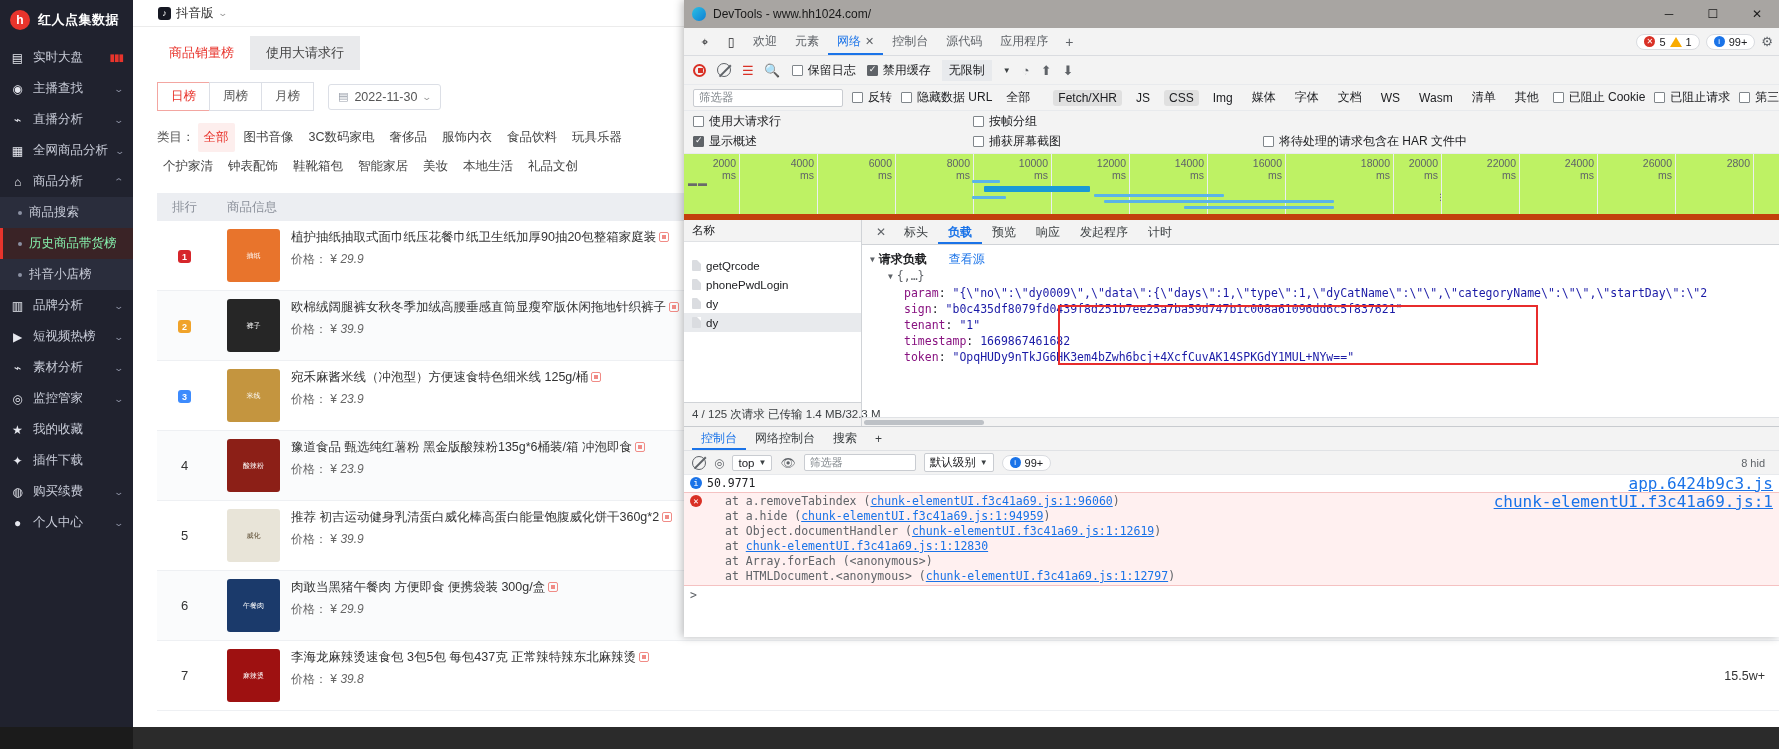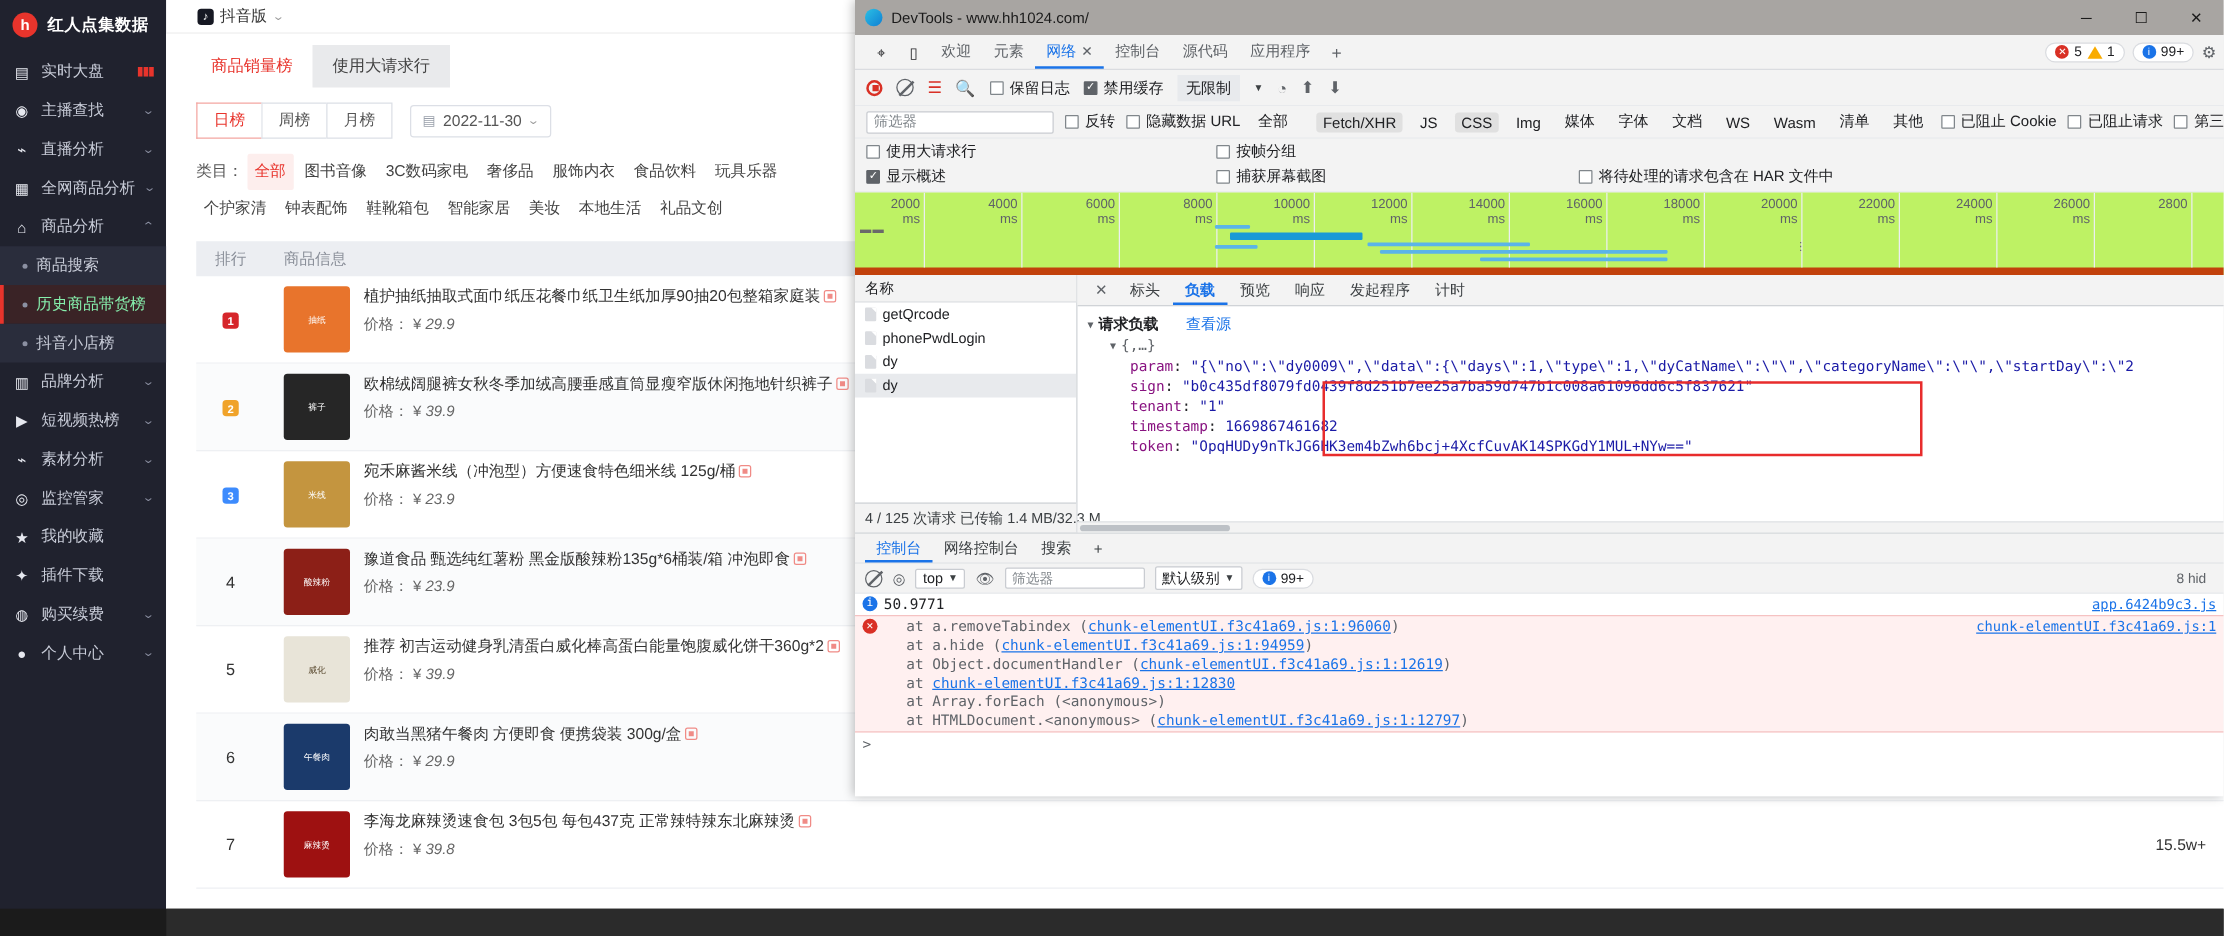--- a/index.html
+++ b/index.html
@@ -165,21 +165,21 @@
   .overview { height:66px; background:#bef264; border-bottom:6px solid #c2410c; position:relative; overflow:hidden; }
   .ov-tick { position:absolute; top:0; height:66px; border-left:1px solid #eceef0; }
   .ov-tick span { position:absolute; left:-44px; top:3px; width:40px; text-align:right;
     font-size:10.5px; color:#5f6368; }
   .ov-bar { position:absolute; height:3px; background:#5ab4e8; border-radius:1px; }
   .ov-bar.dark { background:#1a9ad6; height:6px; }
   .ov-dots { position:absolute; font-size:9px; color:#6a6a6a; letter-spacing:1px; }
 
   
   .net-body { flex:1; display:flex; min-height:0; background:#fff; }
-  .req-list { flex:0 0 178px; border-right:1px solid #d0d3d7; display:flex; flex-direction:column; min-width:0; }
+  .req-list { flex:0 0 178px; border-right:1px solid #d0d3d7; display:flex; flex-direction:column; min-width:0;gap:14px; }
   .req-head { height:22px; border-bottom:1px solid #e0e2e5; display:flex; align-items:center;
     padding-left:8px; font-size:11.5px; color:#202124; background:#f3f3f3; }
   .req-rows { flex:1; overflow:hidden; }
   .req-row { height:19px; display:flex; align-items:center; gap:5px; padding-left:8px;
     font-size:11.5px; color:#202124; cursor:pointer; }
   .req-row.sel { background:#e8eaed; }
   .doc-ico { width:9px;height:11px;background:#dadce0;border-radius:1px;flex:0 0 9px; position:relative; }
   .doc-ico::after{content:"";position:absolute;right:0;top:0;border-left:4px solid transparent;border-top:4px solid #fff;}
   .req-foot { height:24px; border-top:1px solid #d0d3d7; display:flex; align-items:center;
     padding-left:8px; font-size:11.5px; color:#3c4043; background:#f3f3f3; white-space:nowrap; }
@@ -225,21 +225,21 @@
   .con-rows { flex:1; overflow:hidden; font-family:"DejaVu Sans Mono","Liberation Mono",monospace;
     font-size:11.5px; }
   .con-row { display:flex; align-items:flex-start; gap:5px; padding:1px 6px 1px 6px; line-height:15px; }
   .con-row.err { background:#fff0f0; border-top:1px solid #f5c2c2; border-bottom:1px solid #f5c2c2; }
   .ci { width:12px;height:12px;border-radius:50%; flex:0 0 12px; color:#fff; font-size:9px;
     display:flex; align-items:center; justify-content:center; margin-top:1px; }
   .ci.info { background:#1a73e8; }
   .ci.err { background:#d93025; }
   .con-txt { flex:1; color:#202124; white-space:nowrap; overflow:hidden; }
   .con-txt.errtxt { color:#c5221f; }
-  .con-src { color:#1a73e8; text-decoration:underline; font-size:11px; padding-left:8px; white-space:nowrap; }
+  .con-src { color:#1a73e8; text-decoration:underline; font-size:16px; padding-left:8px; white-space:nowrap; }
   .stack { padding-left:18px; color:#5f6368; line-height:15px; white-space:nowrap; }
   .stack a { color:#1a73e8; text-decoration:underline; }
   .prompt { padding:2px 6px; color:#5f6368; }
 </style>
 </head>
 <body>
 
 <div id="app">
 
   <div class="sidebar">
@@ -604,21 +604,21 @@
       </div>
     <div class="ov-tick" style="left:445px">
         <span>12000 ms</span>
       </div>
     <div class="ov-tick" style="left:523px">
         <span>14000 ms</span>
       </div>
     <div class="ov-tick" style="left:601px">
         <span>16000 ms</span>
       </div>
-    <div class="ov-tick" style="left:679px">
+    <div class="ov-tick" style="left:709px">
         <span>18000 ms</span>
       </div>
     <div class="ov-tick" style="left:757px">
         <span>20000 ms</span>
       </div>
     <div class="ov-tick" style="left:835px">
         <span>22000 ms</span>
       </div>
     <div class="ov-tick" style="left:913px">
         <span>24000 ms</span>

